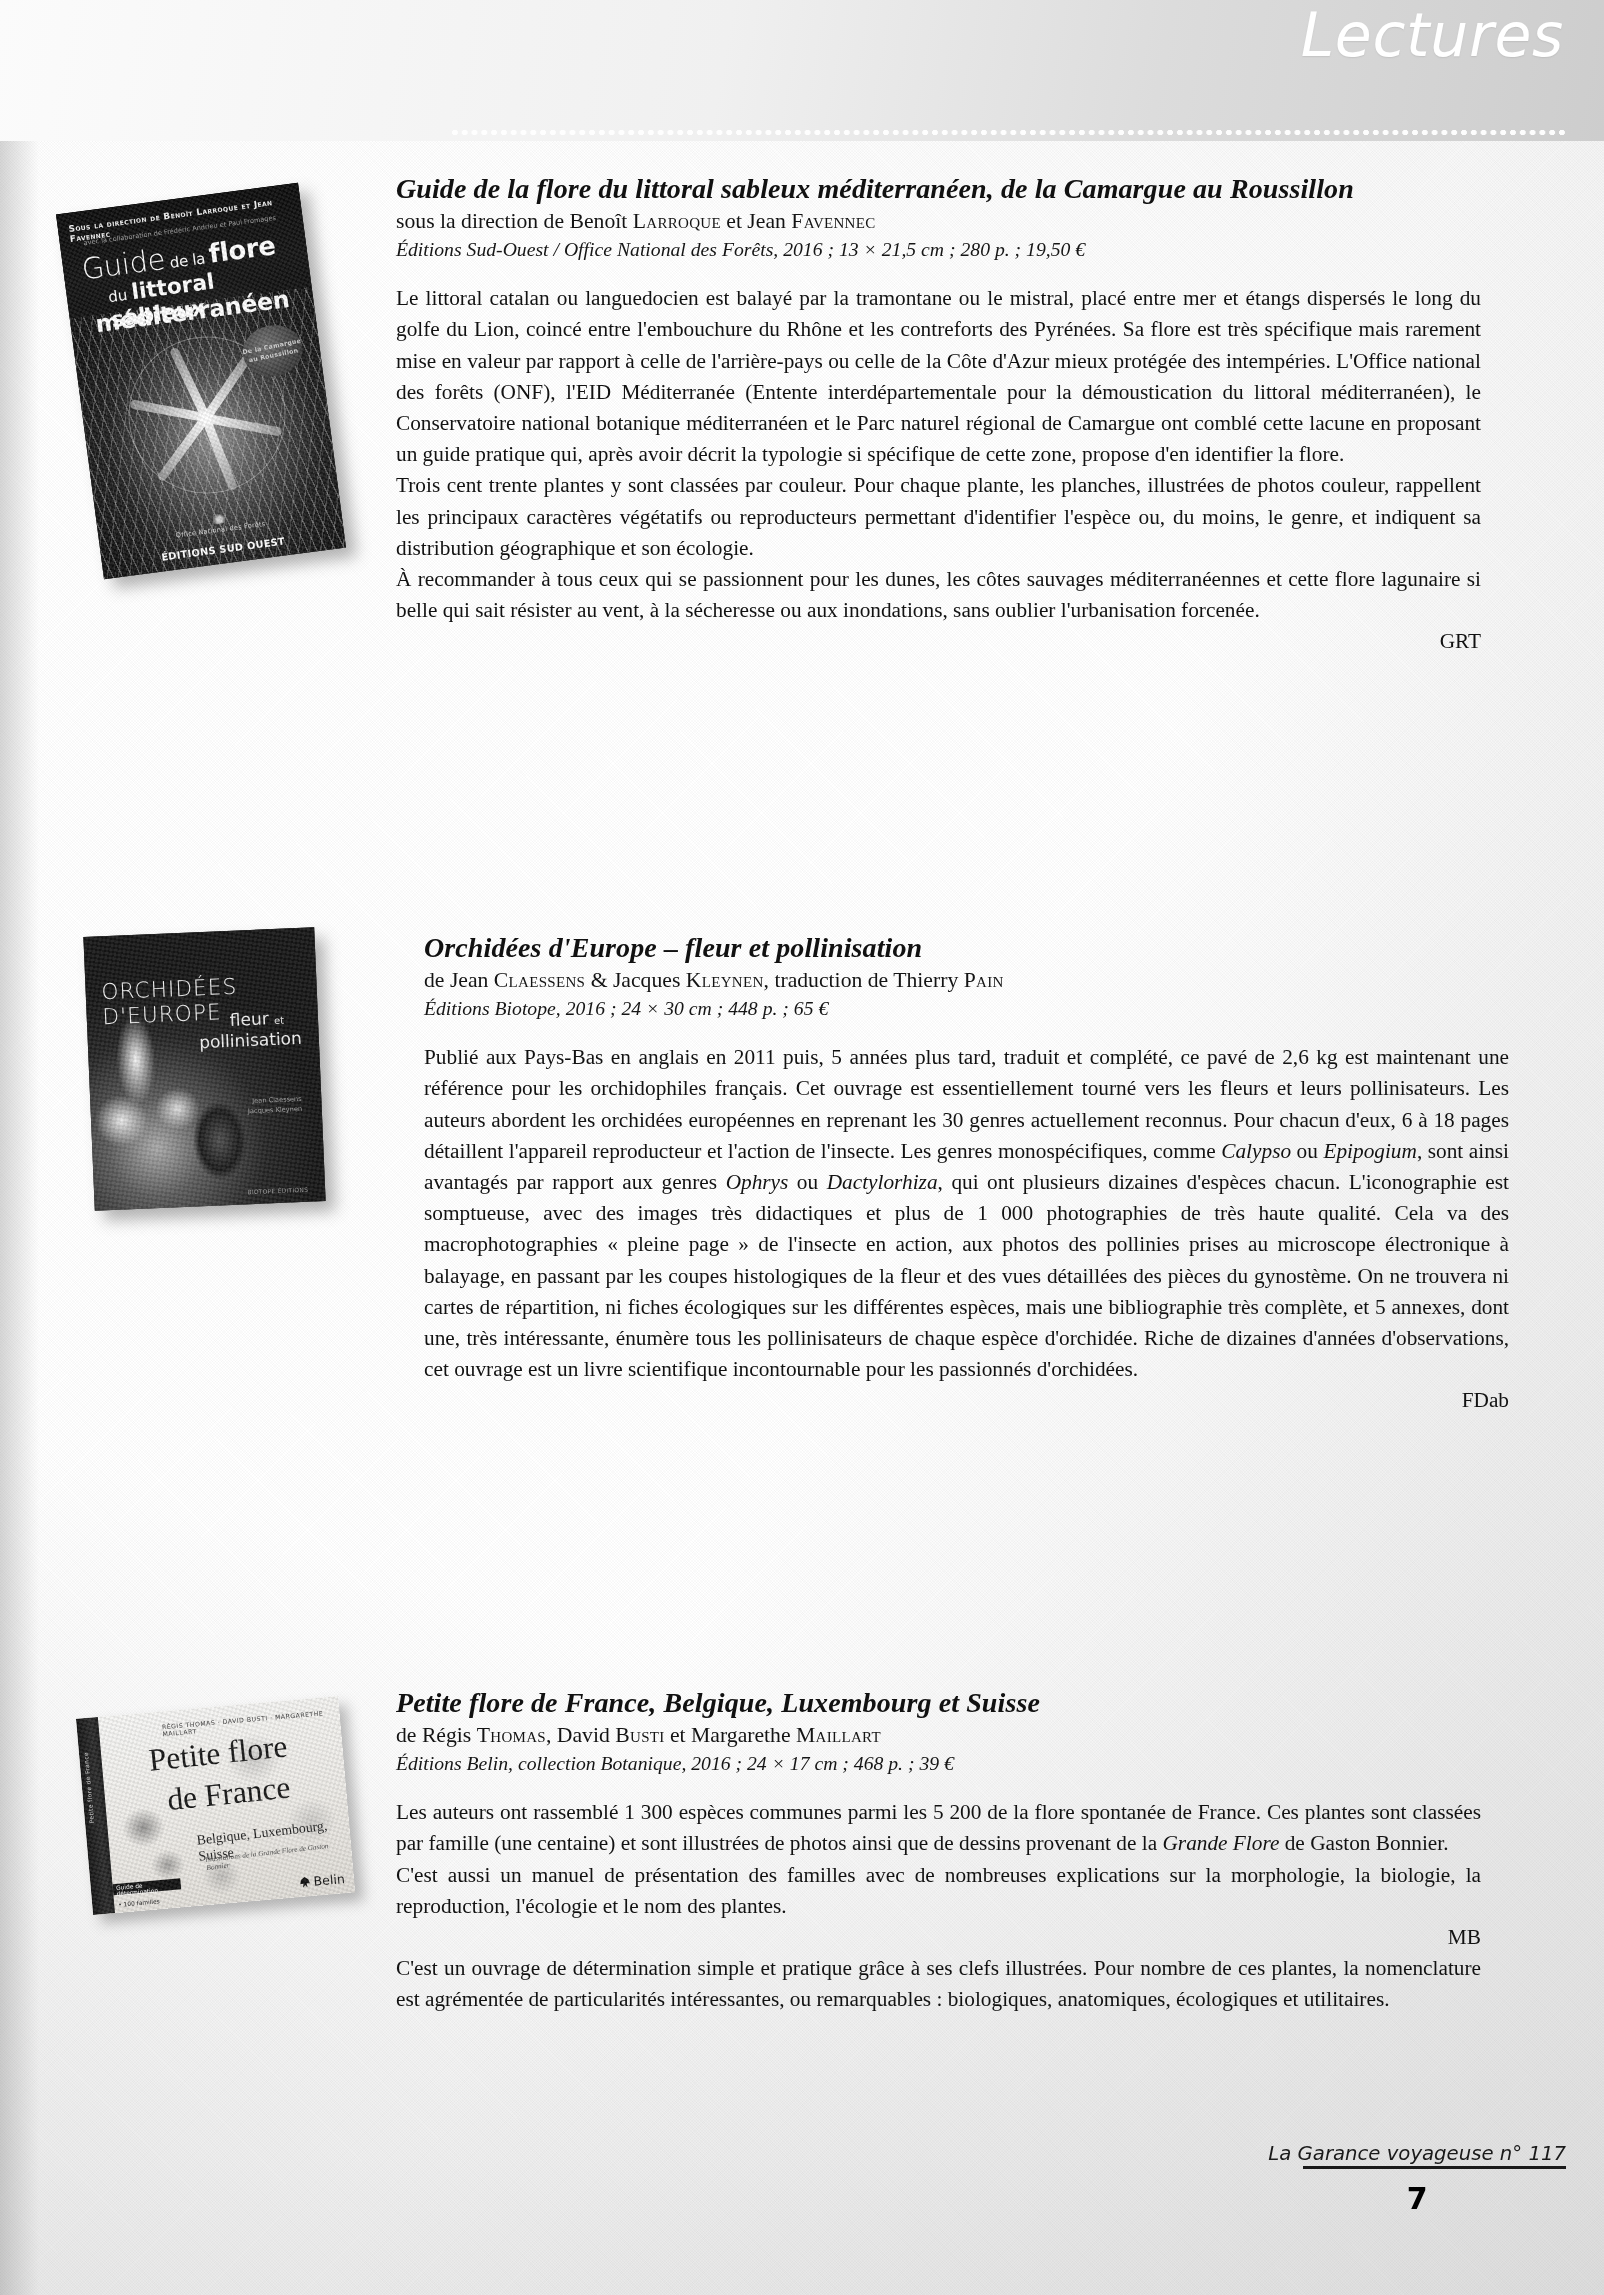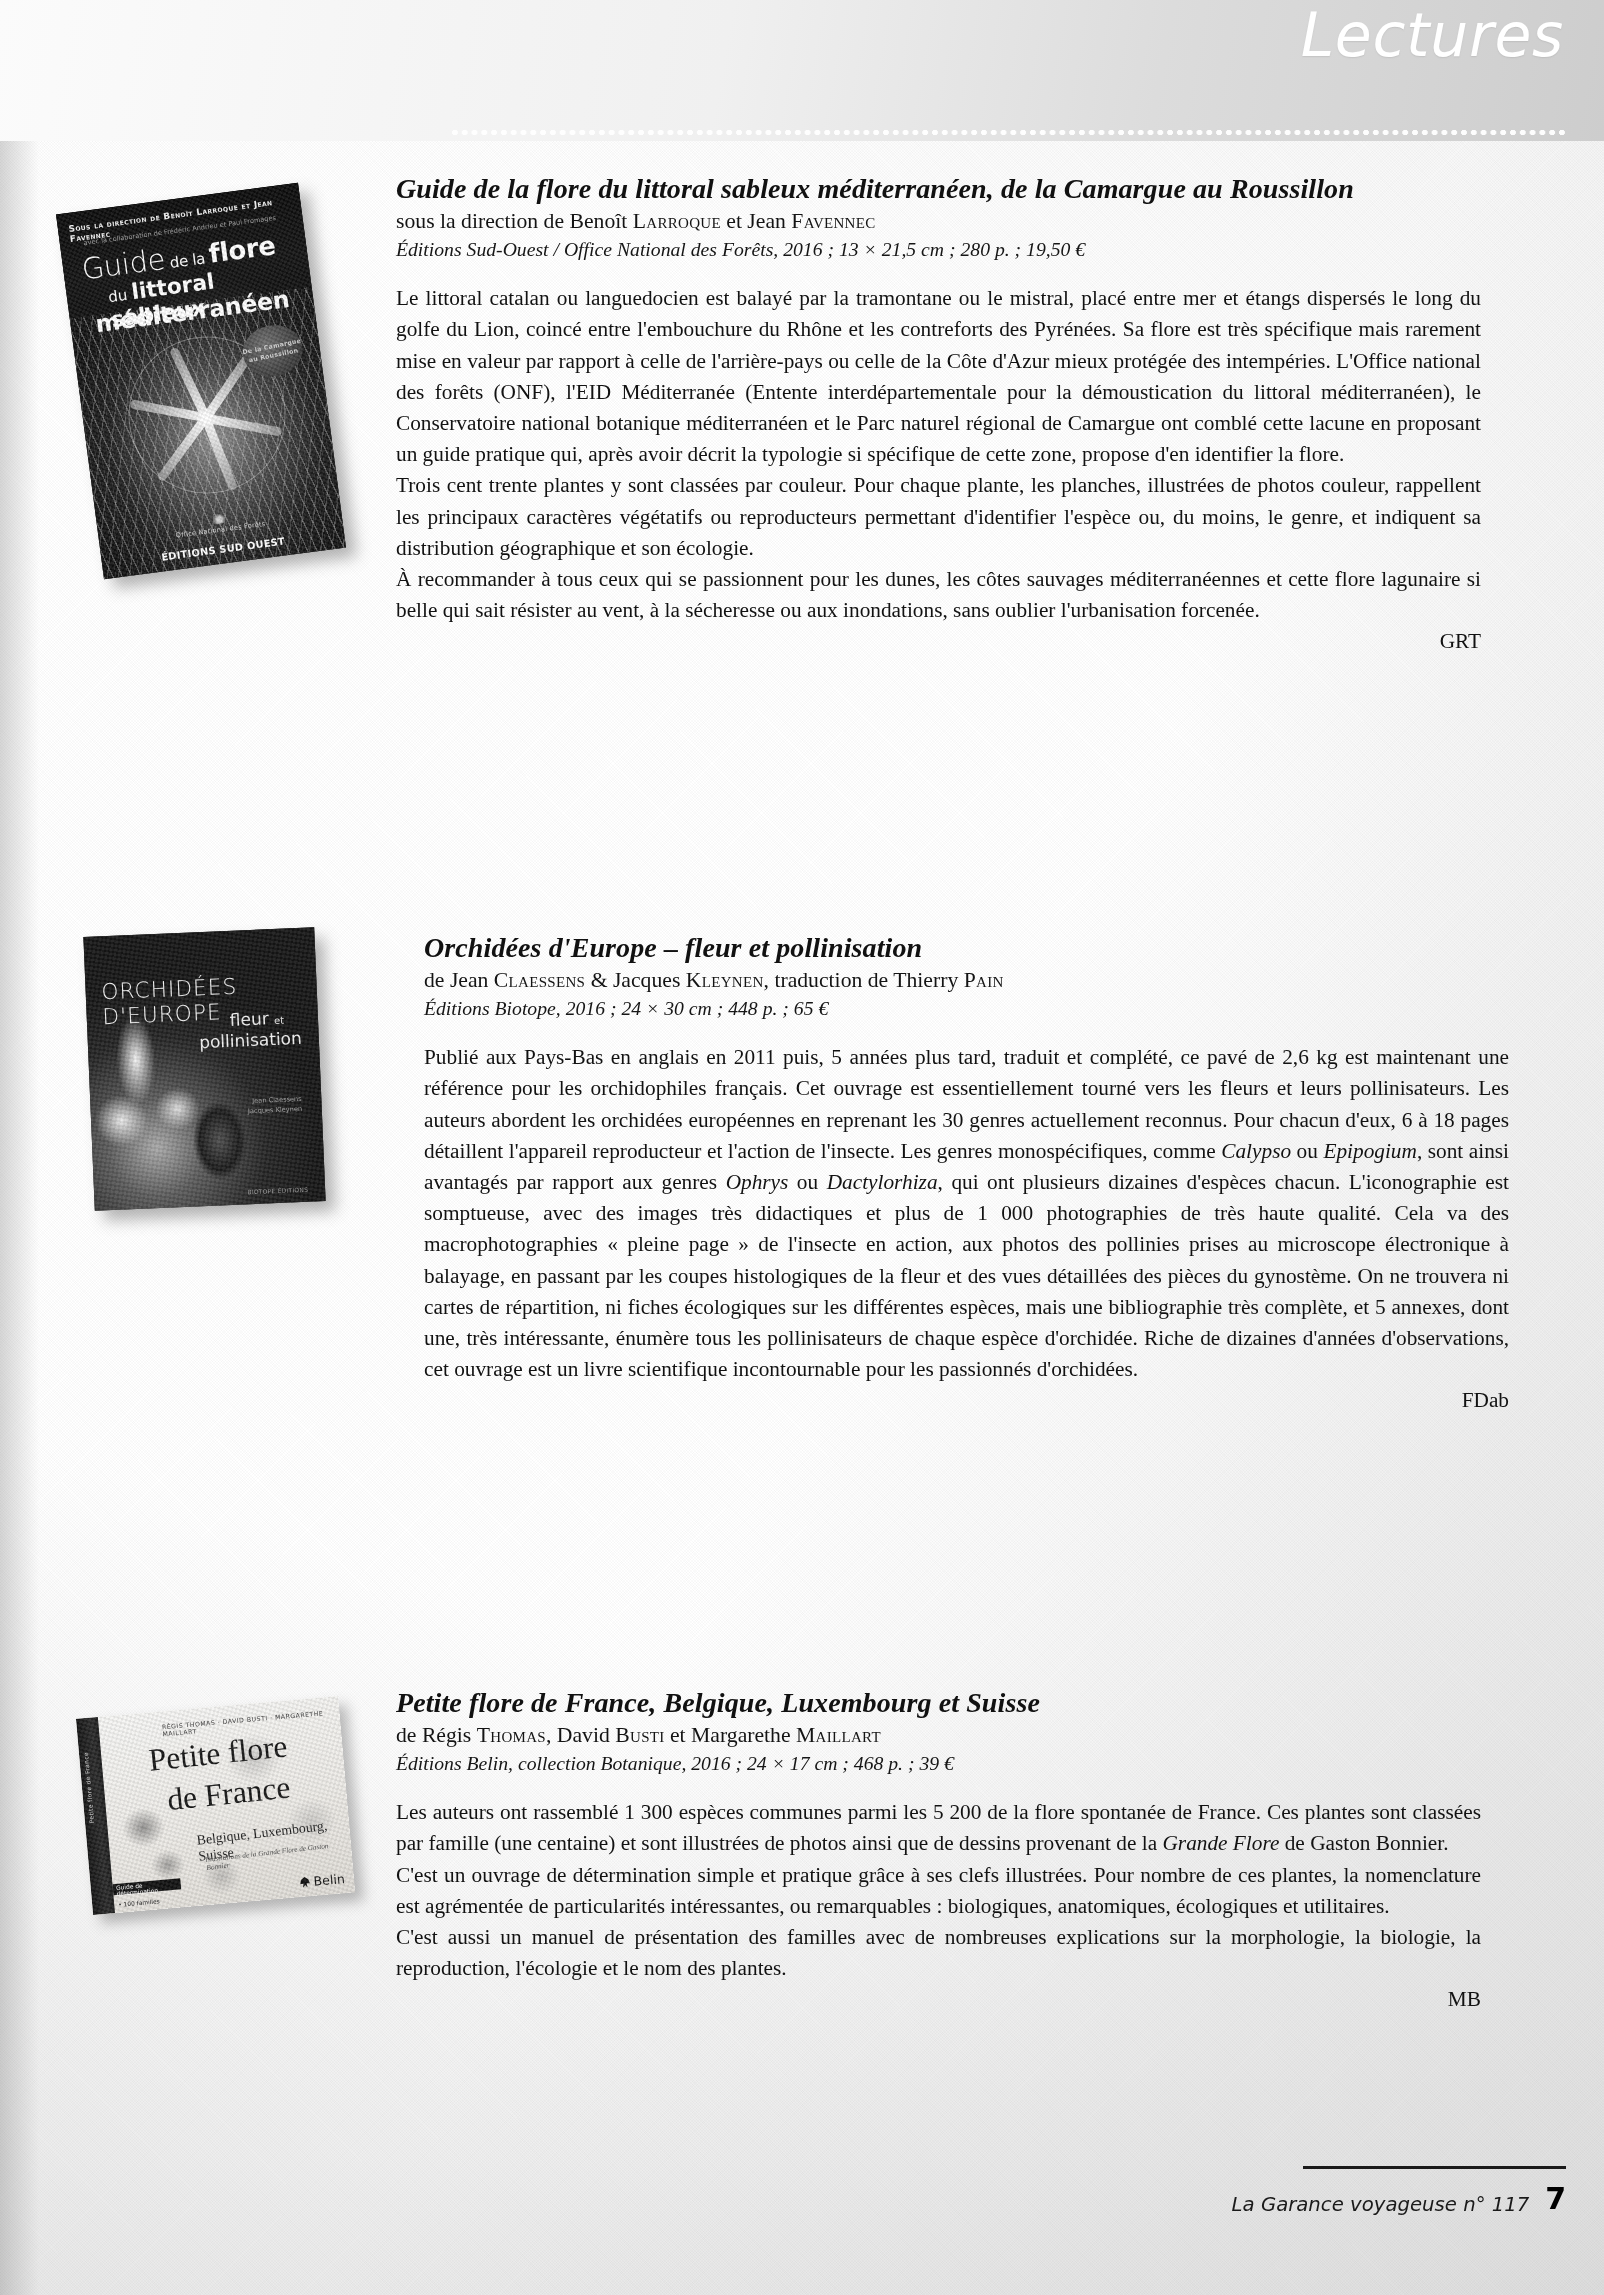--- a/index.html
+++ b/index.html
@@ -88,22 +88,23 @@
   .sig { text-align:right; display:block; }
   .gap { height:22px; }
 
   
   .footer-rule {
     position:absolute; right:39px; bottom:126px;
     width:263px; height:3.3px; background:#1a1a1a;
   }
   .footer-line {
     position:absolute; right:39px; bottom:79px;
-    display:flex; align-items:flex-end; gap:15.8px;
+    display:flex; align-items:center; gap:15.8px;
     font-family:"DejaVu Sans", sans-serif;
+    flex-direction:column;
   }
   .footer-mag { font-style:italic; font-size:19.7px; color:#1a1a1a; }
   .footer-page { font-weight:bold; font-size:30px; color:#000; }
 
   
   .cover {
     position:relative;
     box-shadow:9.2px 10.5px 14.4px rgba(90,90,90,0.45);
     overflow:hidden;
   }
@@ -420,22 +421,22 @@
     </div>
   </div>
 
   <div class="col-text" style="top:1686px;">
     <h2 class="bk-title">Petite flore de France, Belgique, Luxembourg et Suisse</h2>
     <p class="bk-authors"><span>de Régis </span><span class="sc">Thomas</span><span>, David </span><span class="sc">Busti</span><span> et Margarethe </span><span class="sc">Maillart</span></p>
     <p class="bk-pub">Éditions Belin, collection Botanique, 2016 ; 24 × 17 cm ; 468 p. ; 39 €</p>
     <div class="gap"></div>
     <div class="bk-body">
       <p><span>Les auteurs ont rassemblé 1 300 espèces communes parmi les 5 200 de la flore spontanée de France. Ces plantes sont classées par famille (une centaine) et sont illustrées de photos ainsi que de dessins provenant de la </span><i>Grande Flore</i><span> de Gaston Bonnier.</span></p>
+      <p><span>C'est aussi un manuel de présentation des familles avec de nombreuses explications sur la morphologie, la biologie, la reproduction, l'écologie et le nom des plantes.</span><span class="sig">MB</span></p>
       <p>C'est un ouvrage de détermination simple et pratique grâce à ses clefs illustrées. Pour nombre de ces plantes, la nomenclature est agrémentée de particularités intéressantes, ou remarquables : biologiques, anatomiques, écologiques et utilitaires.</p>
-      <p><span>C'est aussi un manuel de présentation des familles avec de nombreuses explications sur la morphologie, la biologie, la reproduction, l'écologie et le nom des plantes.</span><span class="sig">MB</span></p>
     </div>
   </div>
 
   <div class="footer-rule"></div>
   <div class="footer-line">
     <span class="footer-mag">La Garance voyageuse n° 117</span>
     <span class="footer-page">7</span>
   </div>
 
 </div>

